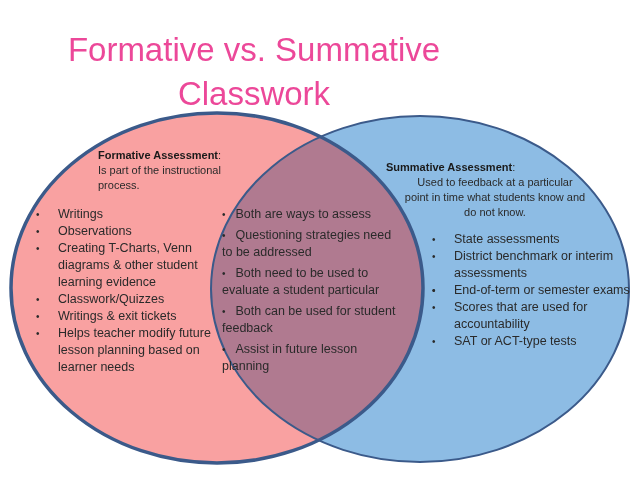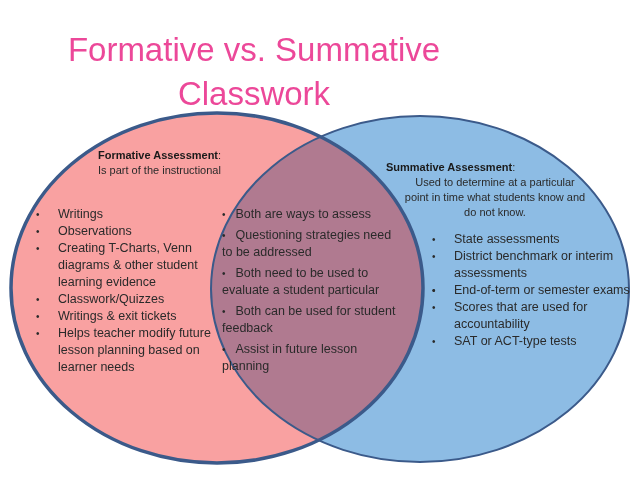--- a/index.html
+++ b/index.html
@@ -42,20 +42,21 @@
   <ellipse cx="217" cy="288" rx="206" ry="175" fill="#F9A1A1"></ellipse>
   <ellipse cx="420" cy="289" rx="209" ry="173" fill="#8DBCE4"></ellipse>
   <ellipse cx="420" cy="289" rx="209" ry="173" fill="#B07A90" clip-path="url(#clipLeft)"></ellipse>
   <ellipse cx="217" cy="288" rx="206" ry="175" fill="none" stroke="#3B5A8A" stroke-width="3.5"></ellipse>
   <ellipse cx="420" cy="289" rx="209" ry="173" fill="none" stroke="#3B5A8A" stroke-width="2"></ellipse>
 </svg>
 
 <div class="block head" style="left:98px; top:148px; width:170px;">
   <div><b>Formative Assessment</b><span>:</span></div>
   <div>Is part of the instructional</div>
+  <div>process.</div>
 </div>
 
 <div class="block left" style="left:34px; top:206px; width:186px;">
   <ul>
     <li><span class="dot">•</span><span>Writings</span></li>
     <li><span class="dot">•</span><span>Observations</span></li>
     <li><span class="dot">•</span><span>Creating T-Charts, Venn diagrams &amp; other student learning evidence</span></li>
     <li><span class="dot">•</span><span>Classwork/Quizzes</span></li>
     <li><span class="dot">•</span><span>Writings &amp; exit tickets</span></li>
     <li><span class="dot">•</span><span>Helps teacher modify future lesson planning based on learner needs</span></li>
@@ -67,21 +68,21 @@
     <li><span class="dot">•</span><span>Both are ways to assess</span></li>
     <li><span class="dot">•</span><span>Questioning strategies need to be addressed</span></li>
     <li><span class="dot">•</span><span>Both need to be used to evaluate a student particular</span></li>
     <li><span class="dot">•</span><span>Both can be used for student feedback</span></li>
     <li><span class="dot">•</span><span>Assist in future lesson planning</span></li>
   </ul>
 </div>
 
 <div class="block head" style="left:380px; top:160px; width:230px; text-align:center;">
   <div style="text-align:left; padding-left:6px;"><b>Summative Assessment</b><span>:</span></div>
-  <div>Used to determine at a particular</div>
+  <div>Used to feedback at a particular</div>
   <div>point in time what students know and</div>
   <div>do not know.</div>
 </div>
 
 <div class="block right" style="left:430px; top:231px; width:200px;">
   <ul>
     <li><span class="dot">•</span><span>State assessments</span></li>
     <li><span class="dot">•</span><span>District benchmark or interim assessments</span></li>
     <li><span class="dot">•</span></li>
     <li><span class="dot">•</span><span>End-of-term  or semester exams</span></li>

